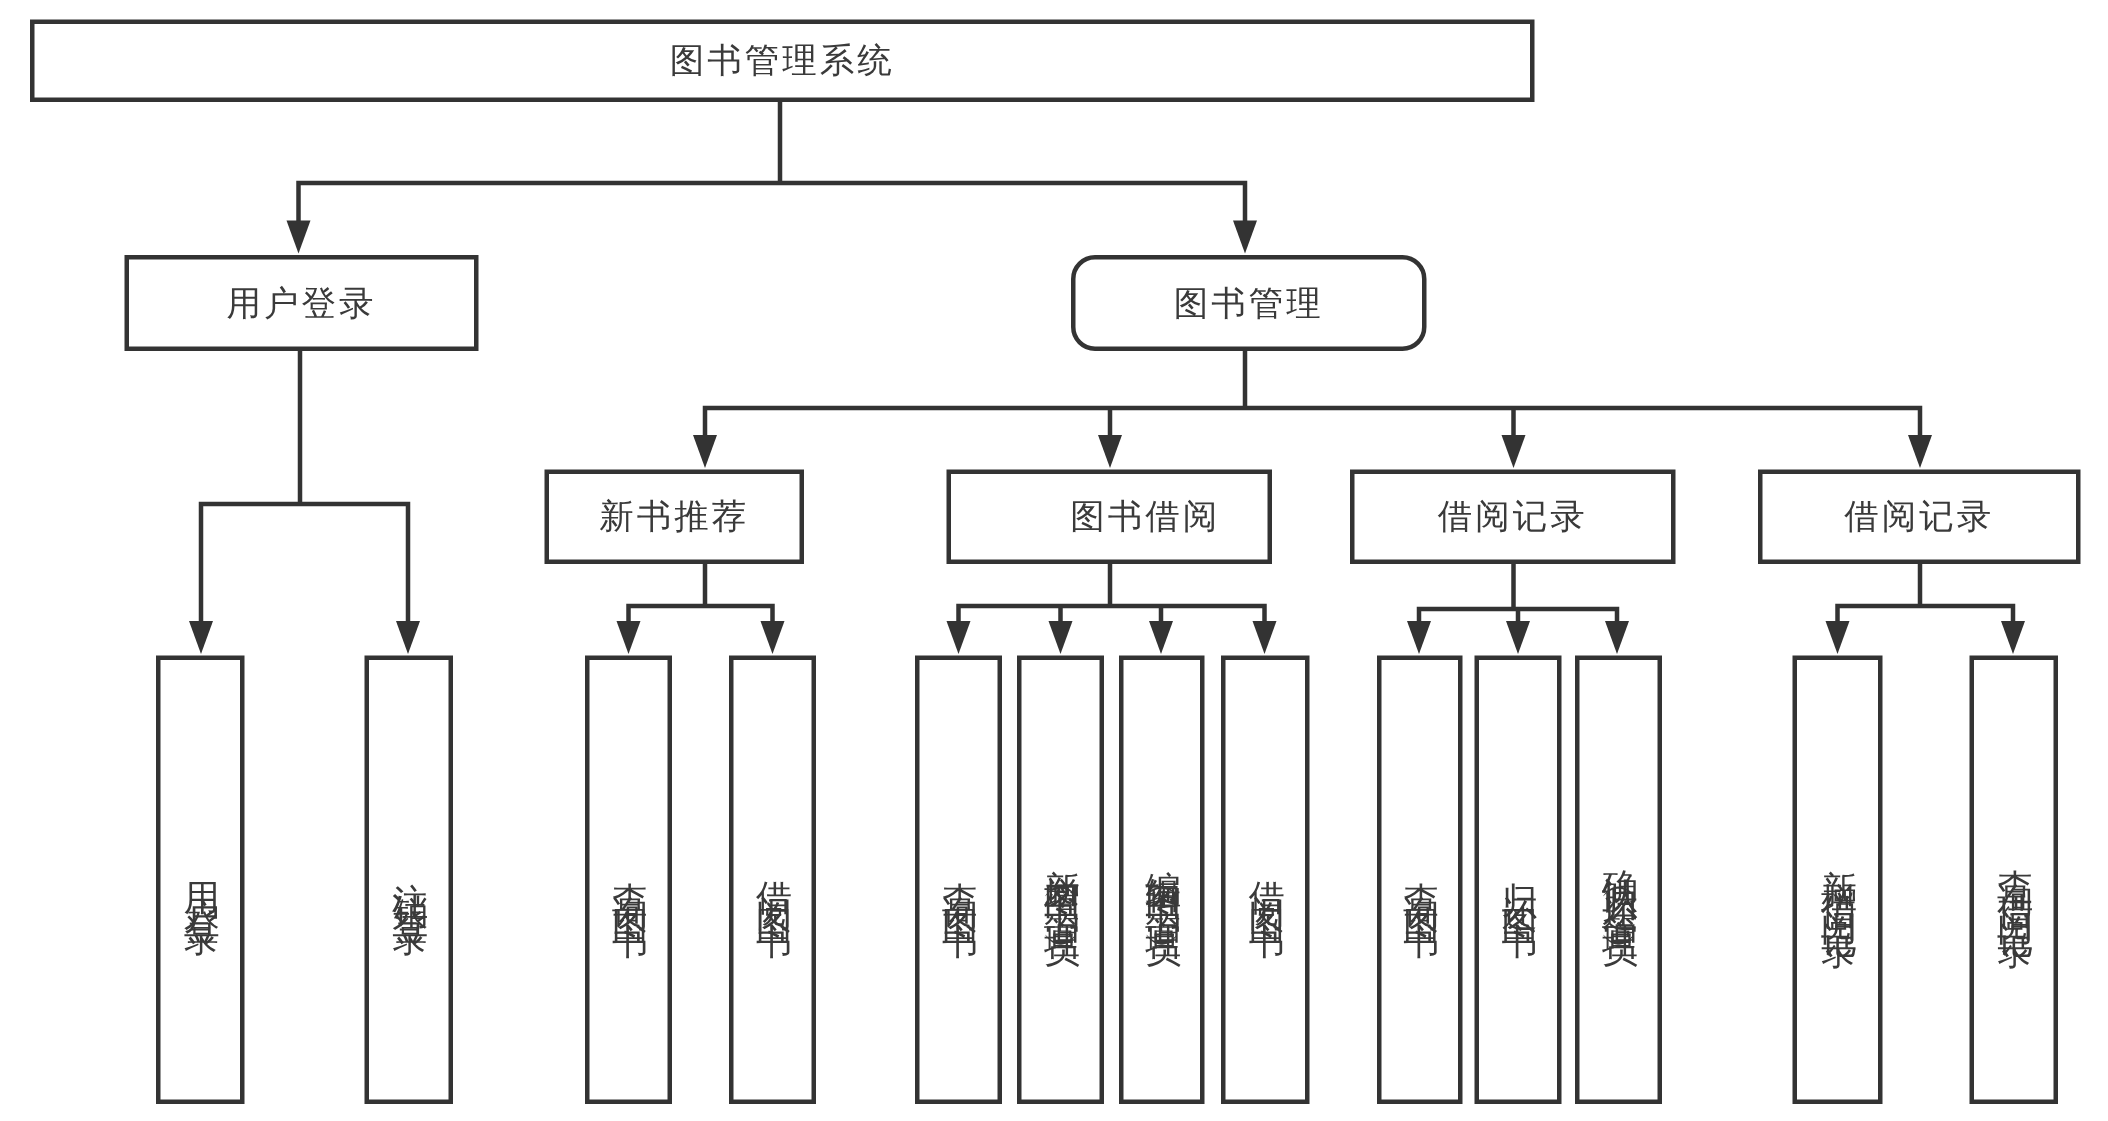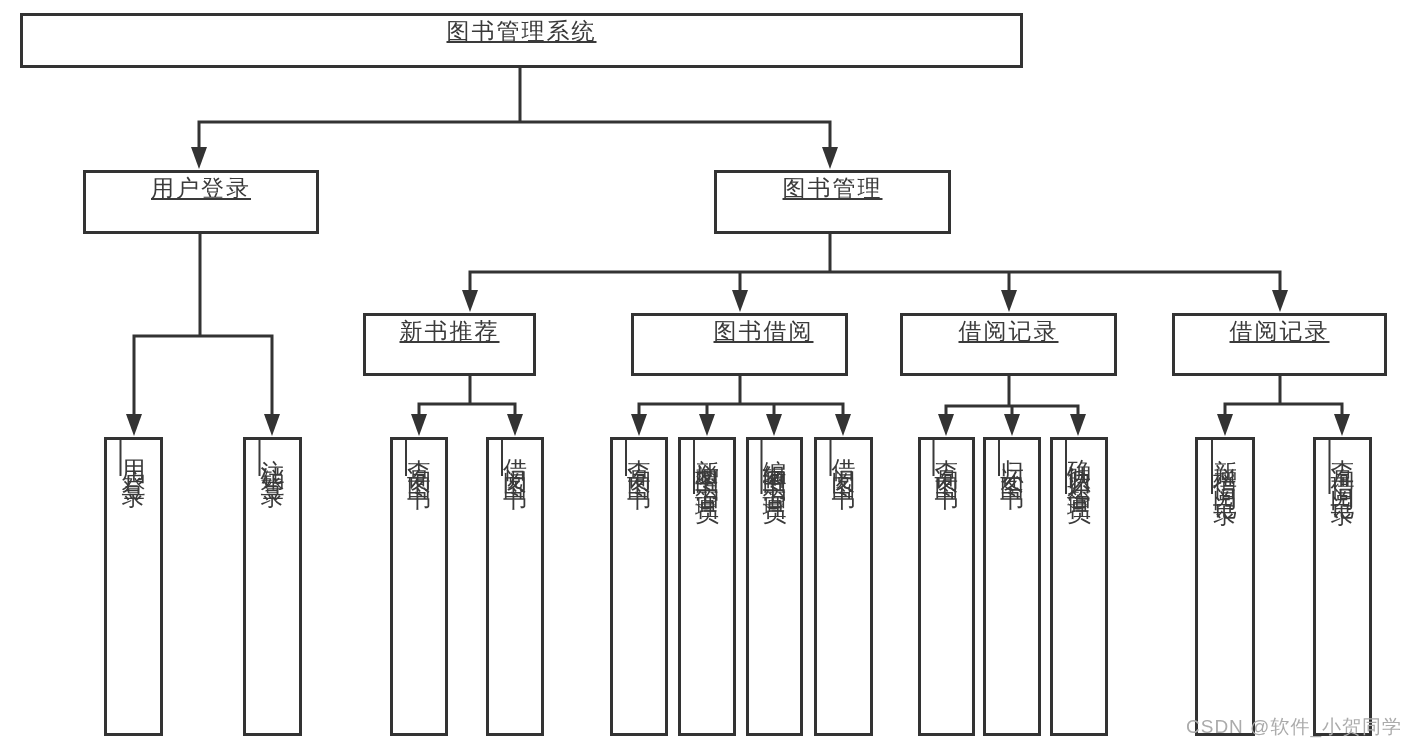--- a/index.html
+++ b/index.html
@@ -9,23 +9,22 @@
     --bg:#ffffff;
   }
   html,body{margin:0;padding:0;background:var(--bg);}
   .stage{
     position:relative;width:1405px;height:747px;background:var(--bg);
     font-family:"Liberation Sans",sans-serif;overflow:hidden;
   }
   .wires{position:absolute;left:0;top:0;}
   .box{
     position:absolute;box-sizing:border-box;border:3px solid var(--line);
-    background:var(--bg);display:flex;justify-content:center;
+    background:var(--bg);display:flex;align-items:center;justify-content:center;
     color:var(--text);
-    text-decoration:underline;
   }
   .hbox{font-size:23px;letter-spacing:2px;white-space:nowrap;}
   .leaf{top:437px;height:299px;}
   .vtext{
     writing-mode:vertical-rl;text-orientation:mixed;
     font-size:24px;letter-spacing:9px;color:var(--text);line-height:1;
   }
   .vtext.compact{letter-spacing:6px;}
   .watermark{
     position:absolute;left:1186px;top:714px;font-size:19px;letter-spacing:1px;
@@ -77,21 +76,21 @@
     </g>
   </svg>
 
   <div class="box hbox" style="left:20px;top:13px;width:1003px;height:55px;">
     <span>图书管理系统</span>
   </div>
 
   <div class="box hbox" style="left:83px;top:170px;width:236px;height:64px;">
     <span>用户登录</span>
   </div>
-  <div class="box hbox" style="left:714px;top:170px;width:237px;height:64px;">
+  <div class="box hbox" style="left:714px;top:170px;width:237px;height:64px;border-radius:16px;">
     <span>图书管理</span>
   </div>
 
   <div class="box hbox" style="left:363px;top:313px;width:173px;height:63px;">
     <span>新书推荐</span>
   </div>
   <div class="box hbox" style="left:631px;top:313px;width:217px;height:63px;padding-left:48px;">
     <span>图书借阅</span>
   </div>
   <div class="box hbox" style="left:900px;top:313px;width:217px;height:63px;">
@@ -138,14 +137,13 @@
     <span class="vtext compact">确认归还（管理员）</span>
   </div>
 
   <div class="box leaf" style="left:1195px;width:60px;">
     <span class="vtext">新增借阅记录</span>
   </div>
   <div class="box leaf" style="left:1313px;width:59px;">
     <span class="vtext">查询借阅记录</span>
   </div>
 
-  <div class="watermark">CSDN @软件_小贺同学</div>
 </div>
 
 </body></html>

